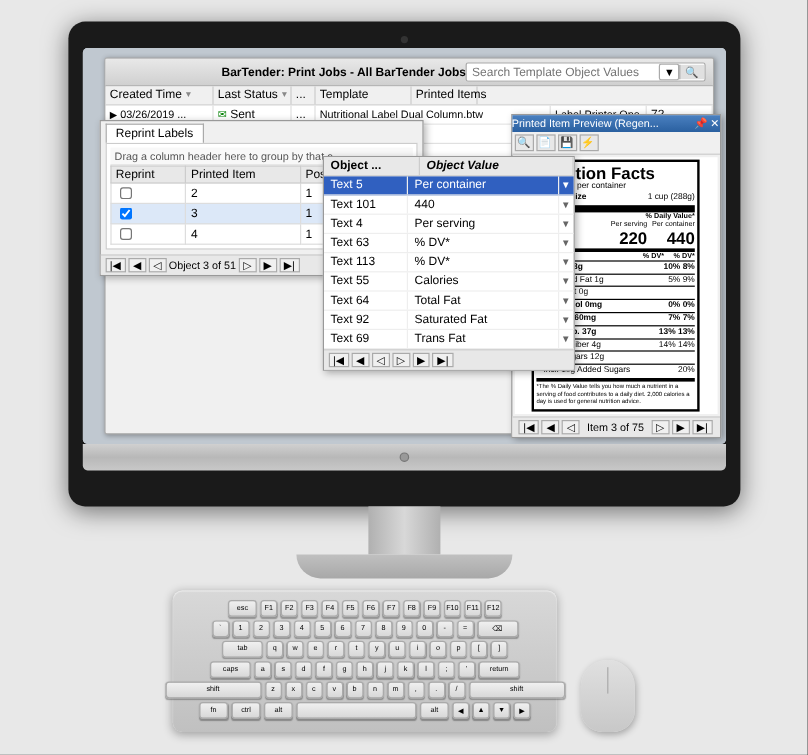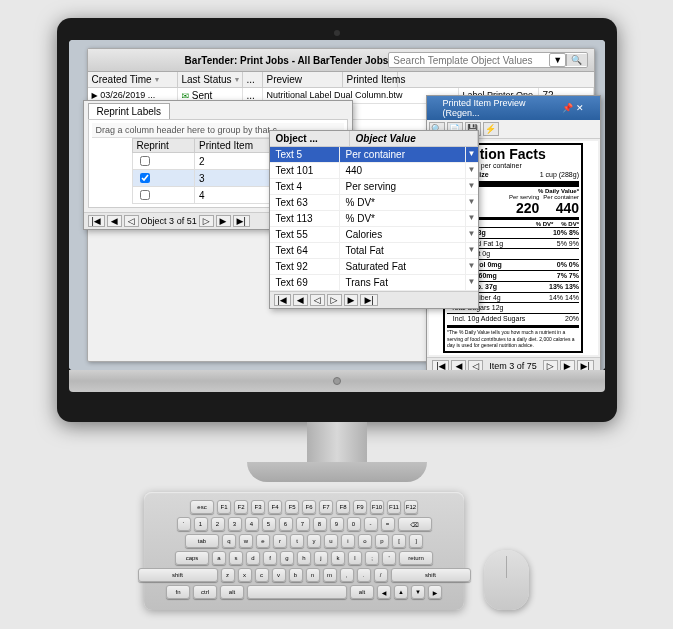--- a/index.html
+++ b/index.html
@@ -198,21 +198,20 @@
       padding: 2px 4px;
       background: #f8f8f8;
       border-bottom: 1px solid #ddd;
     }
 
     
     .inner-table {
       width: 100%;
       border-collapse: collapse;
       font-size: 10px;
-      margin-left: 40px;
     }
     .inner-table th {
       background: #e8e8e8;
       border: 1px solid #ccc;
       padding: 1px 4px;
       font-weight: normal;
       text-align: left;
     }
     .inner-table td {
       border: 1px solid #ddd;
@@ -264,20 +263,21 @@
     .obj-col-header {
       padding: 2px 6px;
       border-right: 1px solid #ccc;
       font-weight: bold;
       font-size: 10px;
     }
     .obj-row {
       display: flex;
       border-bottom: 1px solid #eee;
       cursor: pointer;
+      align-items: center;
     }
     .obj-row.selected { background: #3060c0; color: white; }
     .obj-cell {
       padding: 2px 6px;
       border-right: 1px solid #eee;
       white-space: nowrap;
     }
     .obj-cell.wide { width: 70px; }
     .obj-cell.fill { flex: 1; }
     .obj-row-arrow {
@@ -304,21 +304,21 @@
       width: 175px;
       background: #f0f0f0;
       border: 1px solid #999;
       box-shadow: 2px 2px 6px rgba(0,0,0,0.3);
       z-index: 15;
       font-size: 9px;
     }
     .preview-title {
       background: linear-gradient(180deg, #4a80c0, #2a60a0);
       color: white;
-      padding: 2px 16px;
+      padding: 2px 0;
       font-size: 9px;
       display: flex;
       justify-content: space-between;
       align-items: center;
     }
     .preview-toolbar {
       background: #f0f0f0;
       border-bottom: 1px solid #ccc;
       padding: 2px;
       display: flex;
@@ -470,21 +470,21 @@
 
           <div class="col-headers">
             <div class="col-header sortable" style="width:90px;">
               <span>Created Time</span>
             </div>
             <div class="col-header sortable" style="width:65px;">
               <span>Last Status</span>
             </div>
             <div class="col-header" style="width:20px;">...</div>
             <div class="col-header" style="width:80px;">
-              <span>Preview</span>
+              <span>Template</span>
             </div>
             <div class="col-header" style="width:55px;">
               <span>Printed Items</span>
             </div>
           </div>
 
           <div class="data-row">
             <div class="data-cell" style="width:90px;font-size:9px;">
               <span style="font-size:8px;">▶</span>
               <span>03/26/2019 ...</span>

